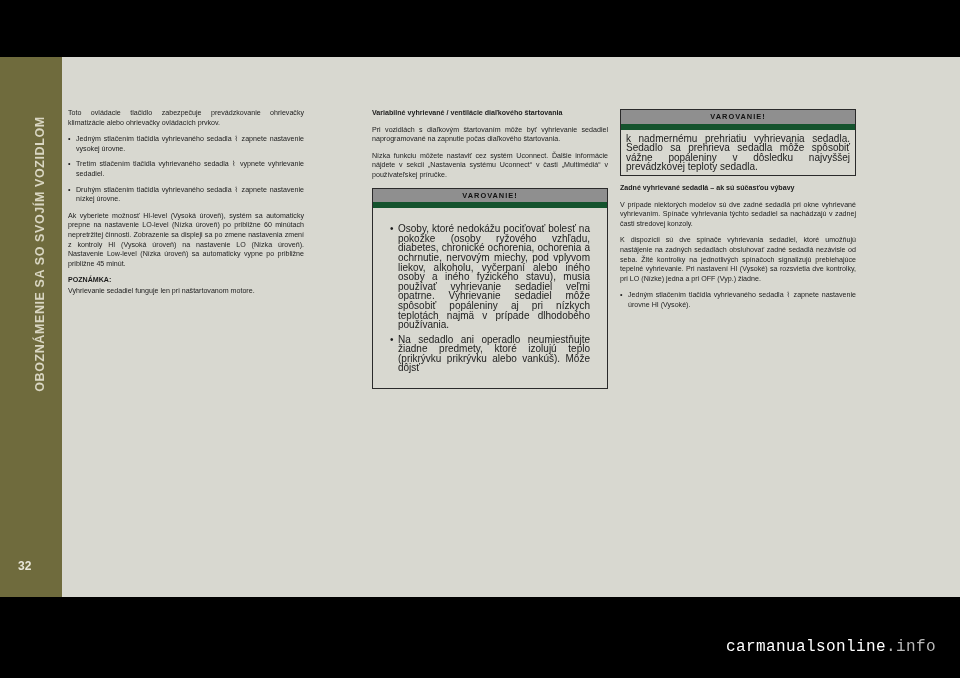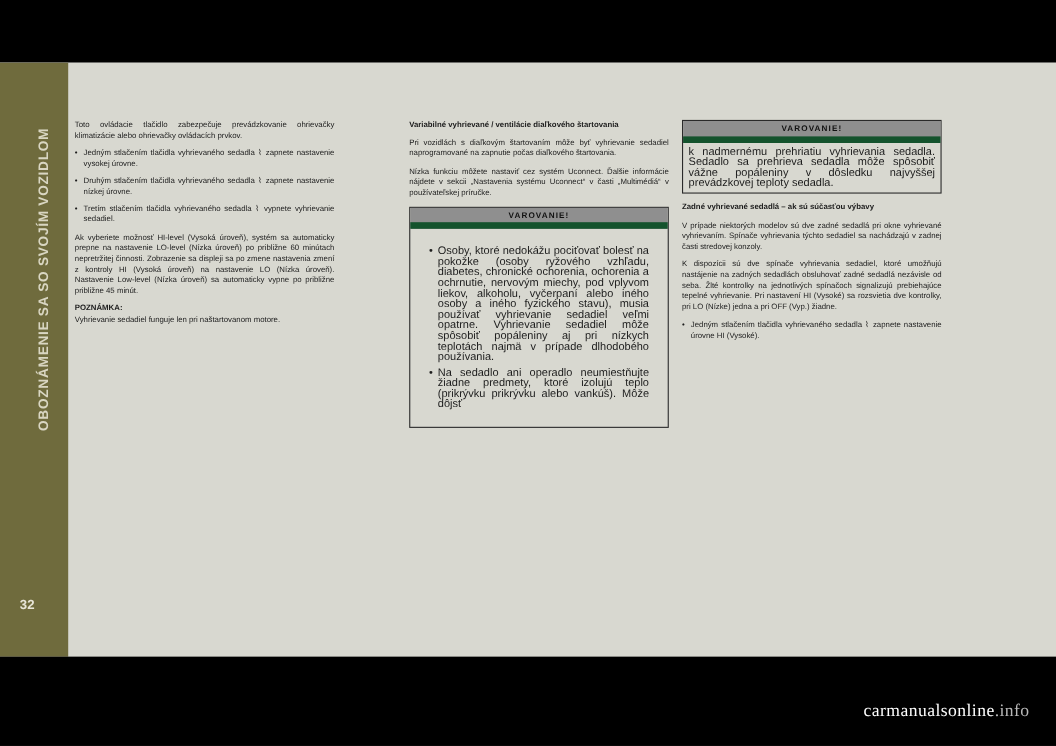--- a/index.html
+++ b/index.html
@@ -35,21 +35,21 @@
     transform-origin:center center;
     color:#d9d6c2;
     font-size:12.5px;
     font-weight:bold;
     letter-spacing:0.6px;
     text-align:center;
     white-space:nowrap;
   }
   .page-number{
     position:absolute;
-    left:18px;bottom:40px;
+    left:18px;bottom:24px;
     color:#e8e6d8;
     font-size:12px;
     font-weight:bold;
   }
   
   .content{
     position:absolute;
     left:68px;top:52px;
     width:830px;height:440px;
   }
@@ -112,43 +112,43 @@
     left:0;bottom:0;
     width:960px;height:81px;
     background:#000;
   }
   .watermark{
     position:absolute;
     right:24px;bottom:22px;
     color:#ffffff;
     font-size:16px;
     letter-spacing:0.4px;
-    font-family:Liberation Serif, serif;
+    font-family:Liberation Mono, monospace;
   }
   .watermark .dim{color:#b9b9b9;}
 </style>
 </head>
 <body>
 
 <div class="page">
   <div class="page-inner">
 
     <div class="sideband">
       <div class="side-title">OBOZNÁMENIE SA SO SVOJÍM VOZIDLOM</div>
       <div class="page-number">32</div>
     </div>
 
     <div class="content">
 
       <div class="col c1">
         <p>Toto ovládacie tlačidlo zabezpečuje prevádzkovanie ohrievačky klimatizácie alebo ohrievačky ovládacích prvkov.</p>
         <ul class="bullets">
           <li>Jedným stlačením tlačidla vyhrievaného sedadla ⌇ zapnete nastavenie vysokej úrovne.</li>
+          <li>Tretím stlačením tlačidla vyhrievaného sedadla ⌇ vypnete vyhrievanie sedadiel.</li>
           <li>Druhým stlačením tlačidla vyhrievaného sedadla ⌇ zapnete nastavenie nízkej úrovne.</li>
-          <li>Tretím stlačením tlačidla vyhrievaného sedadla ⌇ vypnete vyhrievanie sedadiel.</li>
         </ul>
         <p>Ak vyberiete možnosť HI-level (Vysoká úroveň), systém sa automaticky prepne na nastavenie LO-level (Nízka úroveň) po približne 60 minútach nepretržitej činnosti. Zobrazenie sa displeji sa po zmene nastavenia zmení z kontroly HI (Vysoká úroveň) na nastavenie LO (Nízka úroveň). Nastavenie Low-level (Nízka úroveň) sa automaticky vypne po približne približne 45 minút.</p>
         <p>
           <span class="note-label">POZNÁMKA:</span>
           <span>Vyhrievanie sedadiel funguje len pri naštartovanom motore.</span>
         </p>
       </div>
 
       <div class="col c2">
         <p class="bold">Variabilné vyhrievané / ventilácie diaľkového štartovania</p>

